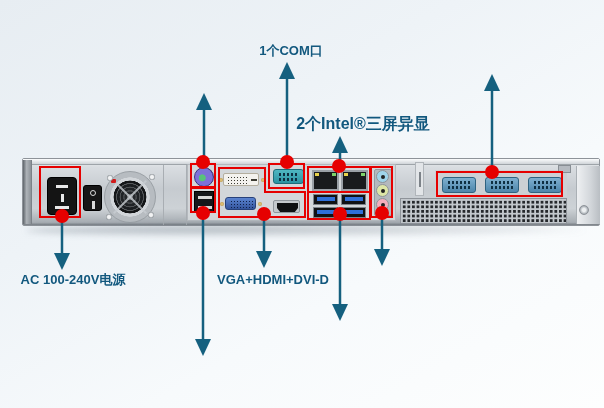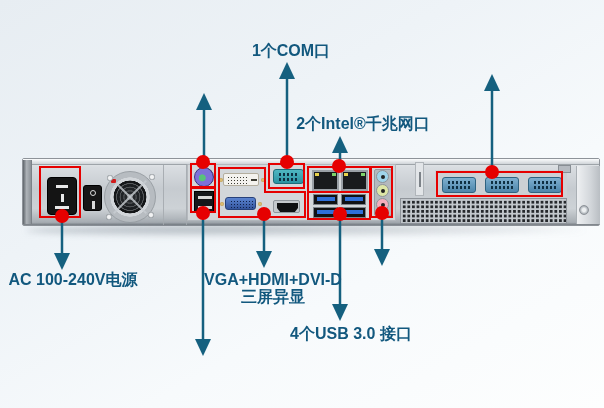--- a/index.html
+++ b/index.html
@@ -69,21 +69,21 @@
   .bracket{left:392px;top:3px;width:9px;height:34px;background:#e2e5e8;border:1px solid #b0b5ba;}
   .bracket i{position:absolute;left:3px;top:9px;width:2px;height:15px;background:#7c8288;}
   .mesh{left:377px;top:39px;width:167px;height:26px;background-color:#26292d;
     background-image:linear-gradient(90deg,#c3c8cd 1.4px,transparent 1.4px),linear-gradient(#c3c8cd 1.4px,transparent 1.4px);
     background-size:4.6px 4.6px;border:1px solid #8e9399;}
   .com3-strip{left:412px;top:11px;width:132px;height:27px;background:#ccd0d4;}
   .small-conn{left:535px;top:6px;width:13px;height:8px;background:#b5bac0;border:1px solid #888e94;}
   .big-screw{left:556px;top:46px;width:10px;height:10px;border-radius:50%;background:radial-gradient(#eceff1 0 30%,#a7adb3 70%,#7d8388);border:1px solid #8e9399;}
   .shadow{position:absolute;left:26px;top:224px;width:560px;height:13px;background:radial-gradient(ellipse at 30% 40%,rgba(96,108,120,.45),rgba(96,108,120,.12) 60%,transparent 75%);filter:blur(3px);border-radius:50%;}
   
-  .lbl{position:absolute;color:#12587e;font-weight:bold;font-size:16px;line-height:18px;text-align:center;white-space:nowrap;}
+  .lbl{position:absolute;color:#12587e;font-weight:bold;font-size:13px;line-height:18px;text-align:center;white-space:nowrap;}
   .lbl-ps2{left:140px;top:72px;width:112px;}
   .lbl-com1{left:242px;top:42px;width:98px;}
   .lbl-com3{left:449px;top:50px;width:92px;}
   .lbl-lan{left:289px;top:115px;width:148px;font-size:16px;}
   .lbl-power{left:6px;top:271px;width:134px;}
   .lbl-display{left:203px;top:271px;width:140px;line-height:17px;}
   .lbl-audio{left:344px;top:271px;width:80px;}
   .lbl-usb3{left:290px;top:325px;width:122px;}
   .lbl-usb2{left:134px;top:357px;width:132px;}
   .overlay{position:absolute;left:0;top:0;pointer-events:none;}
@@ -235,20 +235,18 @@
       <circle cx="492" cy="172" r="7"></circle>
       <circle cx="62" cy="216" r="7"></circle>
       <circle cx="203" cy="213" r="7"></circle>
       <circle cx="264" cy="214" r="7"></circle>
       <circle cx="382" cy="213" r="7"></circle>
       <circle cx="340" cy="214" r="7"></circle>
     </g>
   </svg>
 
   <div class="lbl lbl-com1">1个COM口</div>
-  <div class="lbl lbl-lan">2个Intel®千兆网口</div>
+  <div class="lbl lbl-lan">2个Intel®三屏异显</div>
   <div class="lbl lbl-power">AC 100-240V电源</div>
   <div class="lbl lbl-display">
     <div>VGA+HDMI+DVI-D</div>
-    <div>三屏异显</div>
   </div>
-  <div class="lbl lbl-usb3">4个USB 3.0 接口</div>
 </div>
 
 </body></html>

